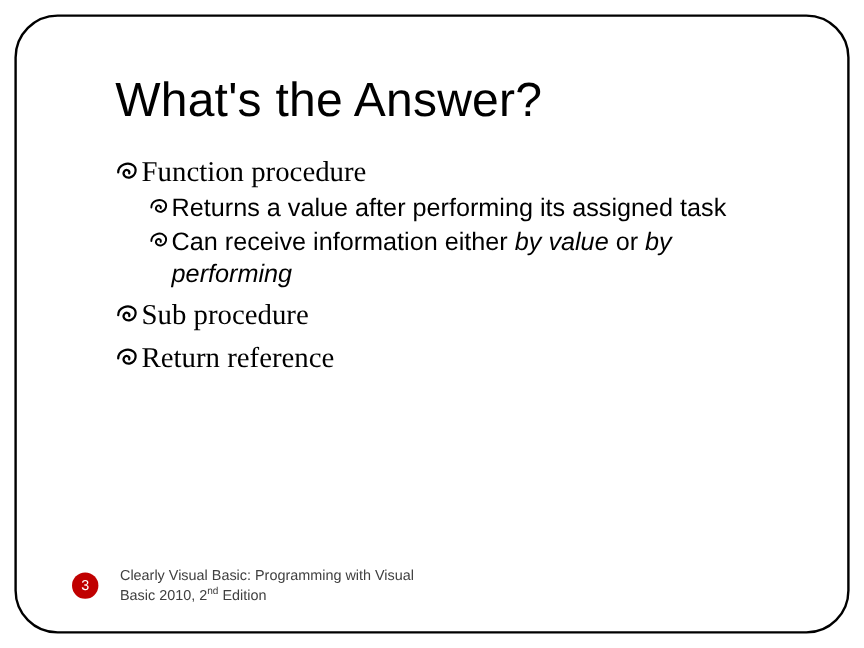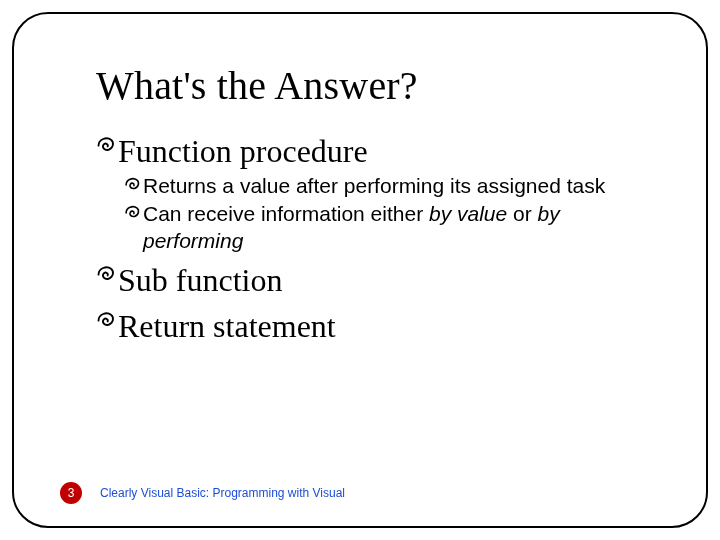--- a/index.html
+++ b/index.html
@@ -20,25 +20,24 @@
     position: absolute;
     top: 62px;
     left: 96px;
     right: 60px;
   }
   .title {
     font-size: 40px;
     font-weight: 400;
     letter-spacing: 0.2px;
     margin-bottom: 22px;
-    font-family: Liberation Serif, serif;
   }
   .lvl1 {
     font-family: "Times New Roman", Times, serif;
-    font-size: 32px;
+    font-size: 24px;
     line-height: 1.25;
     margin-top: 6px;
   }
   .lvl2 {
     font-family: Liberation Sans, sans-serif;
     font-size: 21px;
     line-height: 1.25;
     margin-left: 28px;
     margin-top: 2px;
   }
@@ -62,21 +61,21 @@
     color: #fff;
     font-size: 12px;
     font-family: Arial, sans-serif;
     display: flex;
     align-items: center;
     justify-content: center;
   }
   .footer-text {
     font-size: 12px;
     font-family: Arial, sans-serif;
-    color: #1d4ed8;
+    color: #404040;
     line-height: 1.25;
     max-width: 280px;
   }
   .sup { font-size: 0.7em; vertical-align: super; }
   .italic { font-style: italic; }
 </style>
 </head>
 <body>
 
 <div class="slide">
@@ -100,30 +99,31 @@
         <div class="lvl2 bullet-row">
           <svg class="bullet-icon" width="17" height="17" viewBox="0 0 24 24">
             <path d="M3 14 C3 6, 13 3, 18 7 C22 10, 21 17, 15 19 C10 20, 7 16, 9 13 C11 10, 15 12, 14 15" fill="none" stroke="#000" stroke-width="2.2" stroke-linecap="round"></path>
           </svg>
           <span class="bullet-text">Can receive information either <span class="italic">by value</span> or <span class="italic">by performing</span></span>
         </div>
         <div class="lvl1 bullet-row">
           <svg class="bullet-icon" width="20" height="20" viewBox="0 0 24 24">
             <path d="M3 14 C3 6, 13 3, 18 7 C22 10, 21 17, 15 19 C10 20, 7 16, 9 13 C11 10, 15 12, 14 15" fill="none" stroke="#000" stroke-width="2.2" stroke-linecap="round"></path>
           </svg>
-          <span class="bullet-text">Sub function</span>
+          <span class="bullet-text">Sub procedure</span>
         </div>
         <div class="lvl1 bullet-row">
           <svg class="bullet-icon" width="20" height="20" viewBox="0 0 24 24">
             <path d="M3 14 C3 6, 13 3, 18 7 C22 10, 21 17, 15 19 C10 20, 7 16, 9 13 C11 10, 15 12, 14 15" fill="none" stroke="#000" stroke-width="2.2" stroke-linecap="round"></path>
           </svg>
-          <span class="bullet-text">Return statement</span>
+          <span class="bullet-text">Return reference</span>
         </div>
       </div>
   </div>
 
   <div class="footer">
     <div class="pagenum">3</div>
     <div class="footer-text">
       <div>Clearly Visual Basic: Programming with Visual</div>
+      <div id="footer-line-2">Basic 2010, 2<span class="sup">nd</span> Edition</div>
     </div>
   </div>
 </div>
 
 </body></html>

